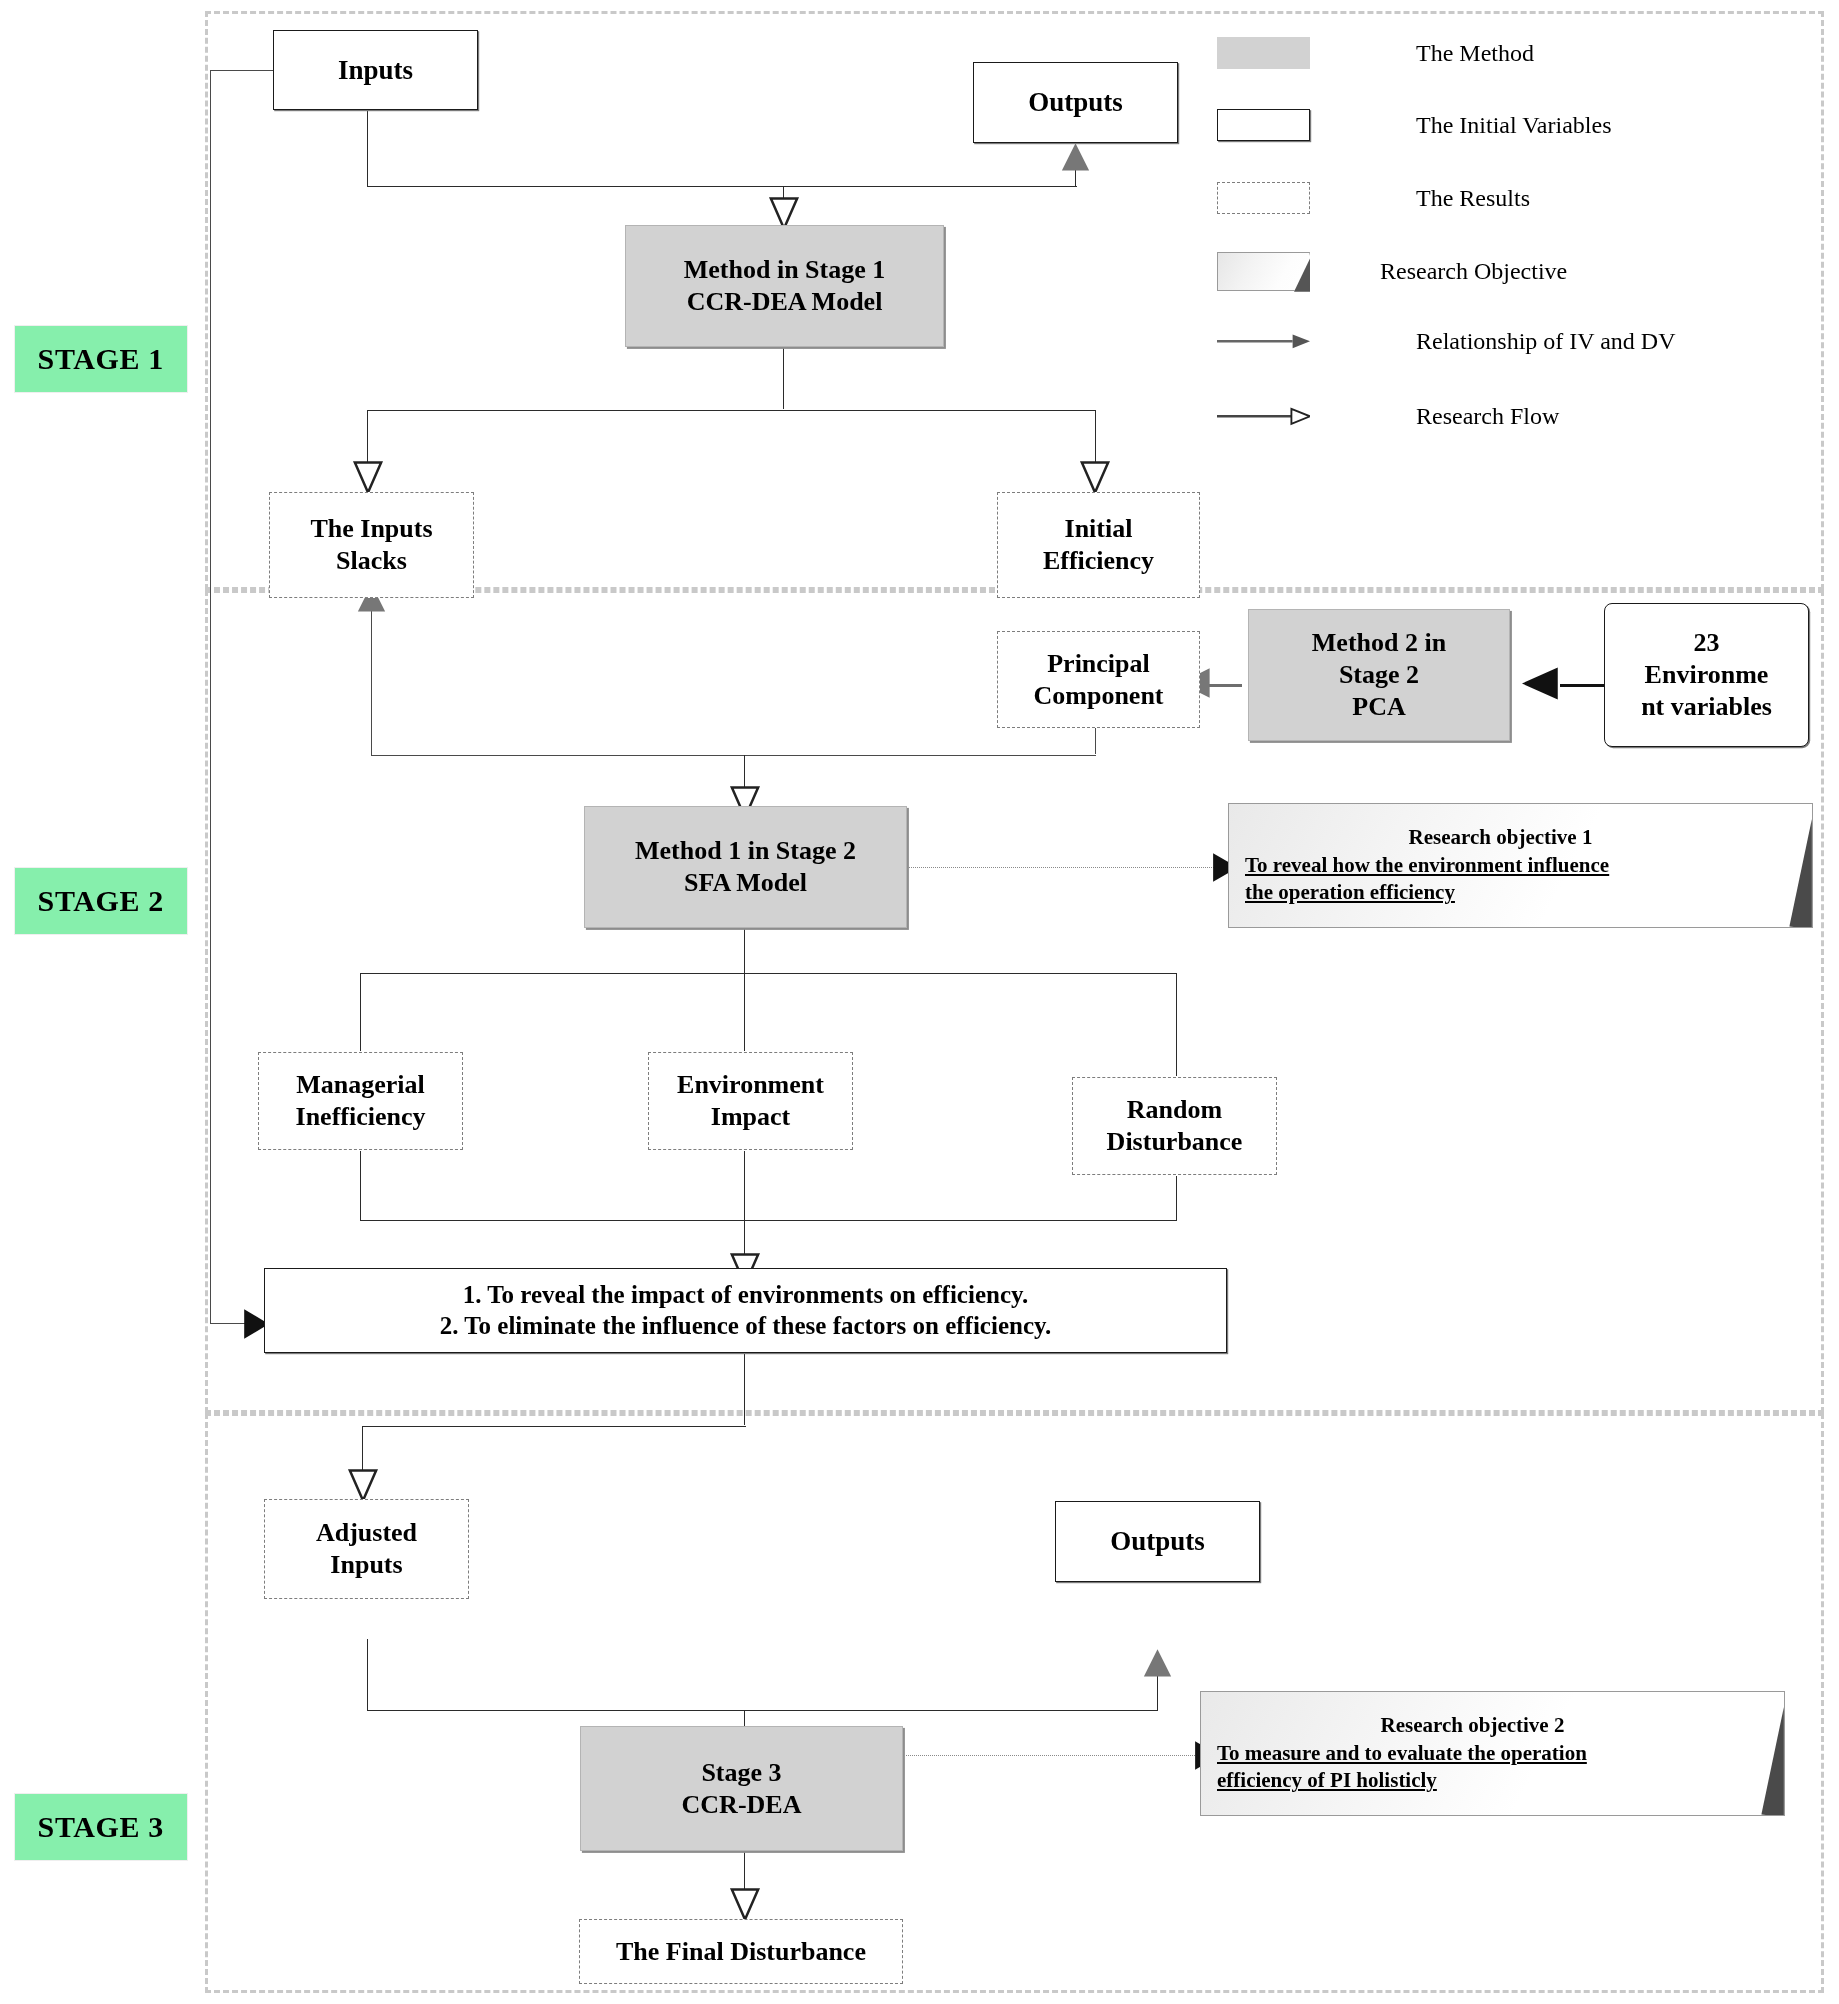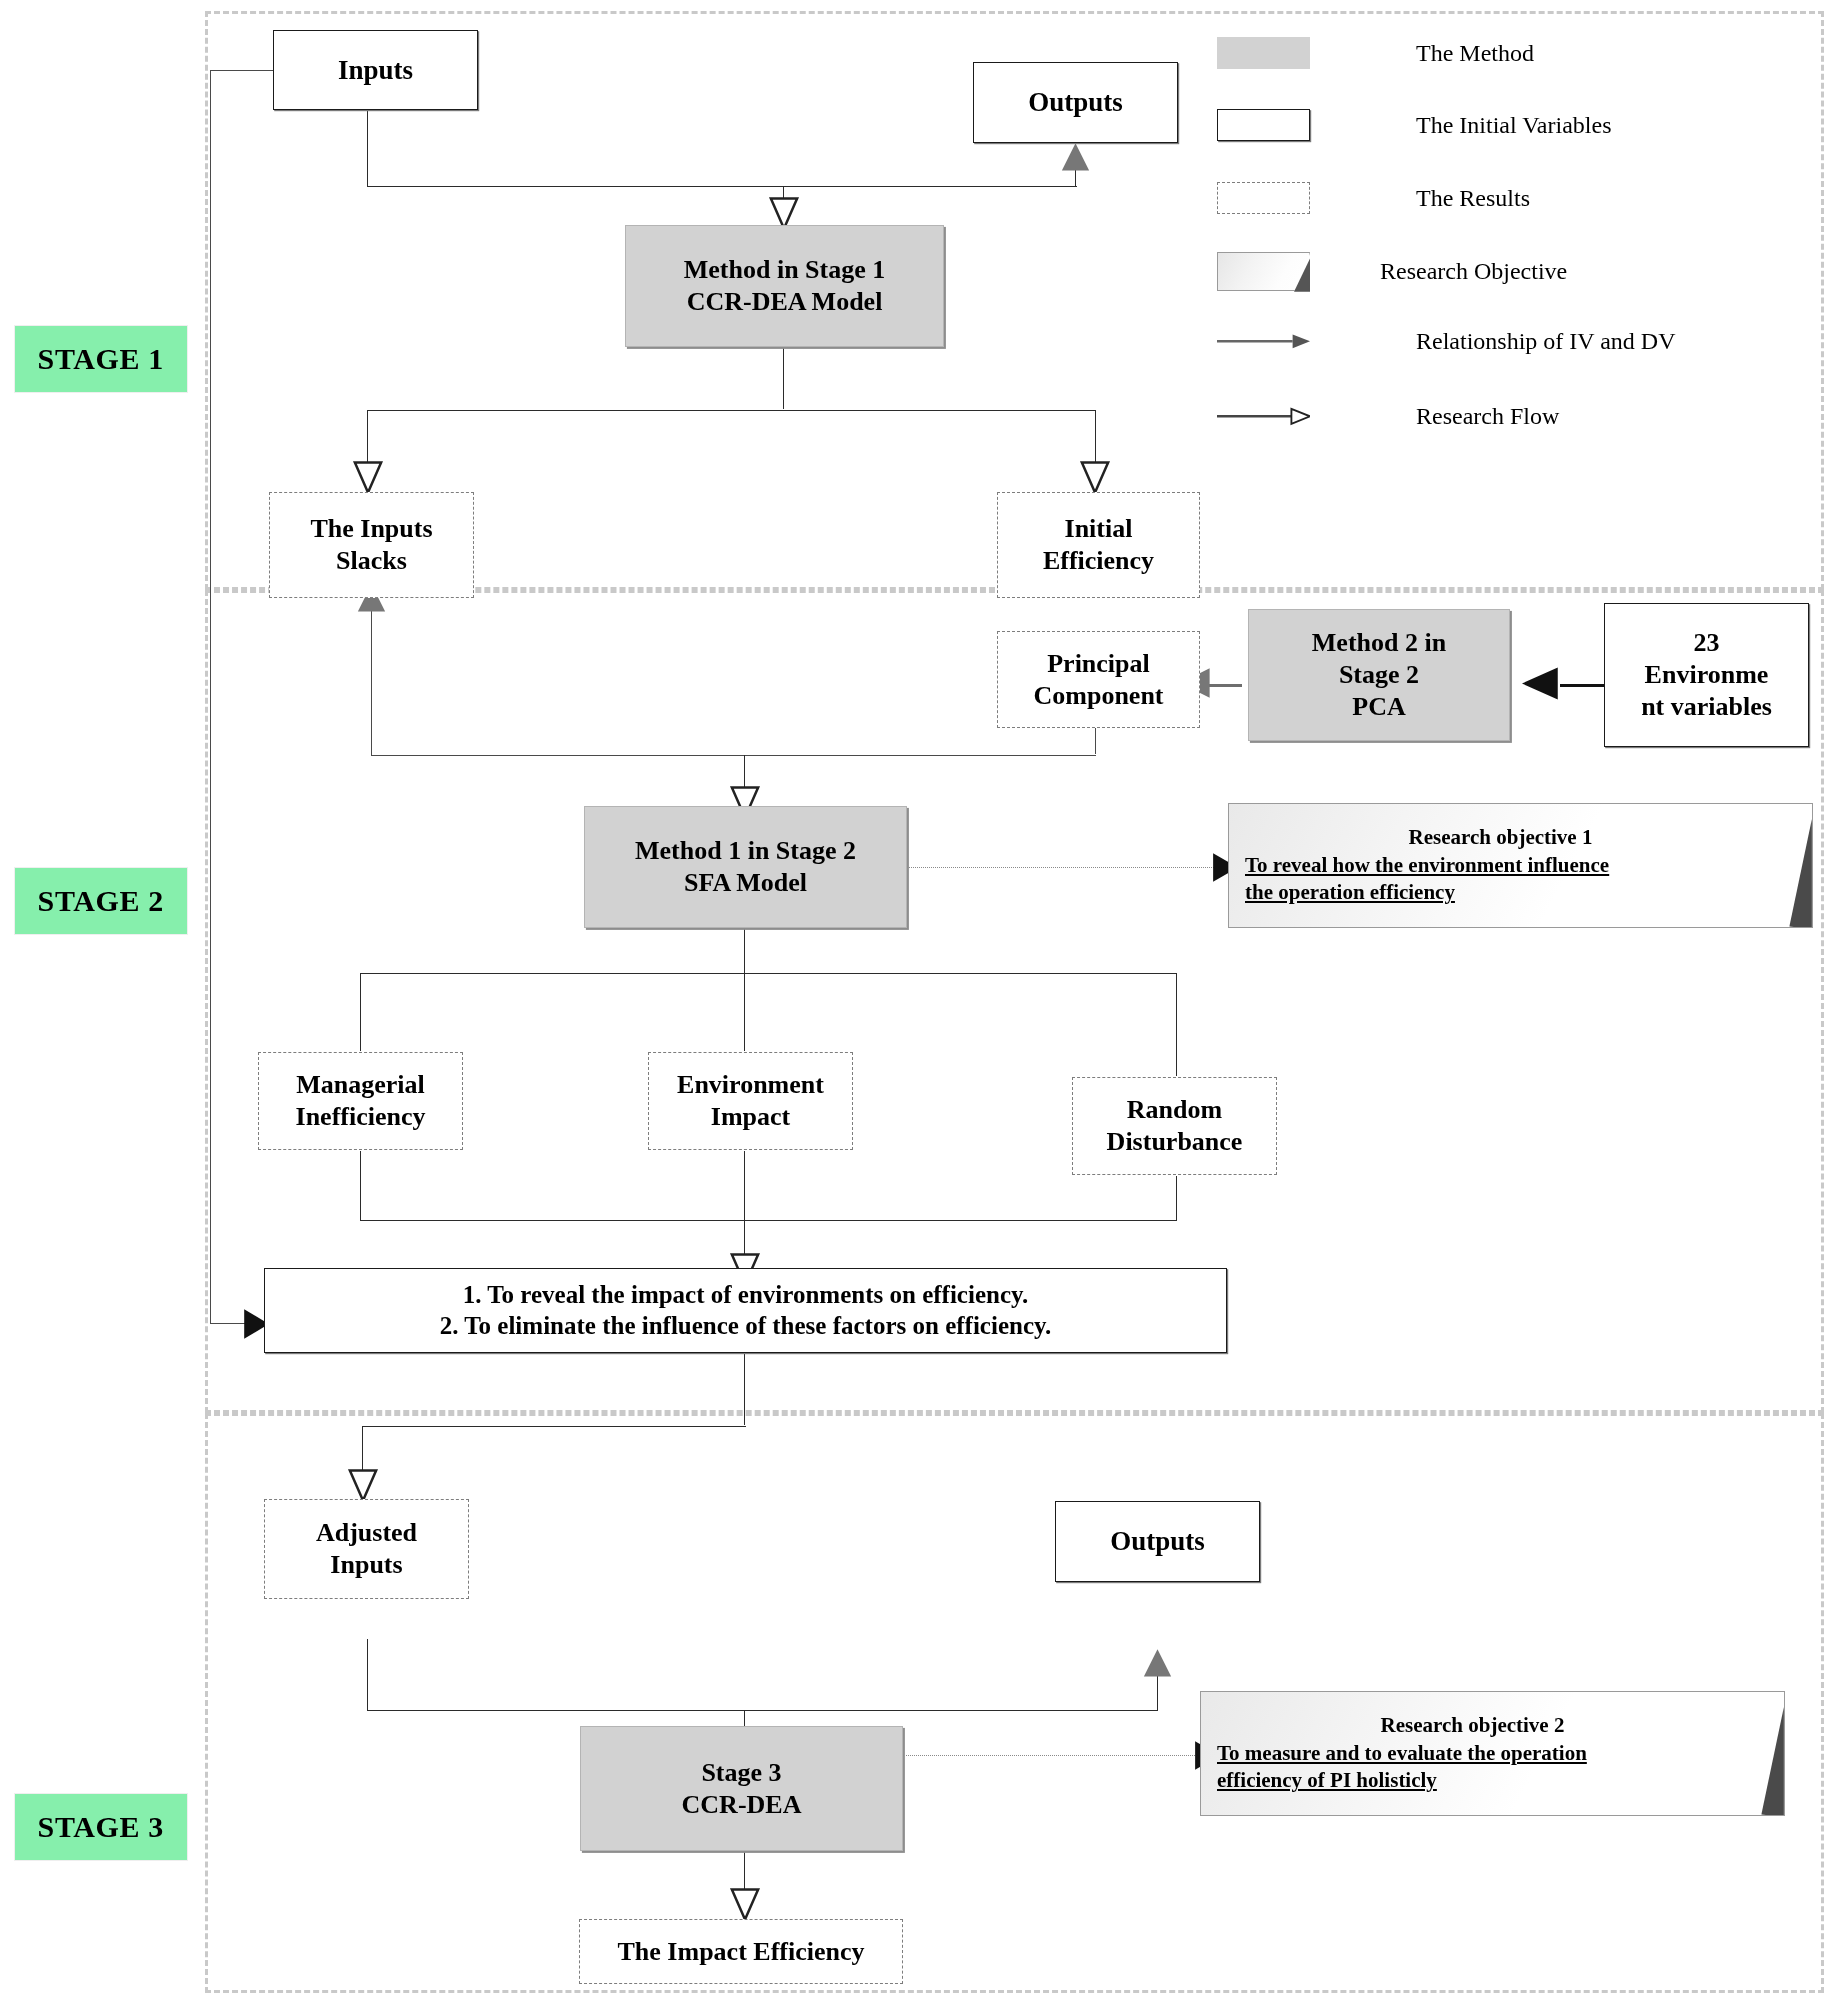--- a/index.html
+++ b/index.html
@@ -295,21 +295,21 @@
     <span class="ln">Principal</span>
     <span class="ln">Component</span>
   </div>
 
   <div class="node method" style="left:1248px;top:609px;width:262px;height:132px;font-size:26px;">
     <span class="ln">Method 2 in</span>
     <span class="ln">Stage  2</span>
     <span class="ln">PCA</span>
   </div>
 
-  <div class="node solid" style="left:1604px;top:603px;width:205px;height:144px;font-size:26px;">
+  <div class="node solid" style="left:1604px;top:603px;width:205px;height:144px;font-size:26px;border-radius:8px;">
     <span class="ln">23</span>
     <span class="ln">Environme</span>
     <span class="ln">nt variables</span>
   </div>
 
   <div class="node method" style="left:584px;top:806px;width:323px;height:122px;font-size:26px;">
     <span class="ln">Method 1 in Stage 2</span>
     <span class="ln">SFA Model</span>
   </div>
 
@@ -365,17 +365,17 @@
     <span class="ro-body">efficiency of PI  holisticly</span>
     <span class="fold">
       <svg width="39" height="125" viewBox="0 0 62 200">
           <polygon points="62,0 62,200 30,200 54,56" fill="#ffffff"></polygon>
           <polygon points="62,24 62,200 26,196" fill="#4a4a4a"></polygon>
         </svg>
     </span>
   </div>
 
   <div class="node result" style="left:579px;top:1919px;width:324px;height:65px;font-size:26px;">
-    <span class="ln">The Impact Efficiency</span>
+    <span class="ln">The Final Disturbance</span>
   </div>
 
 </div>
 
 
 </body></html>

